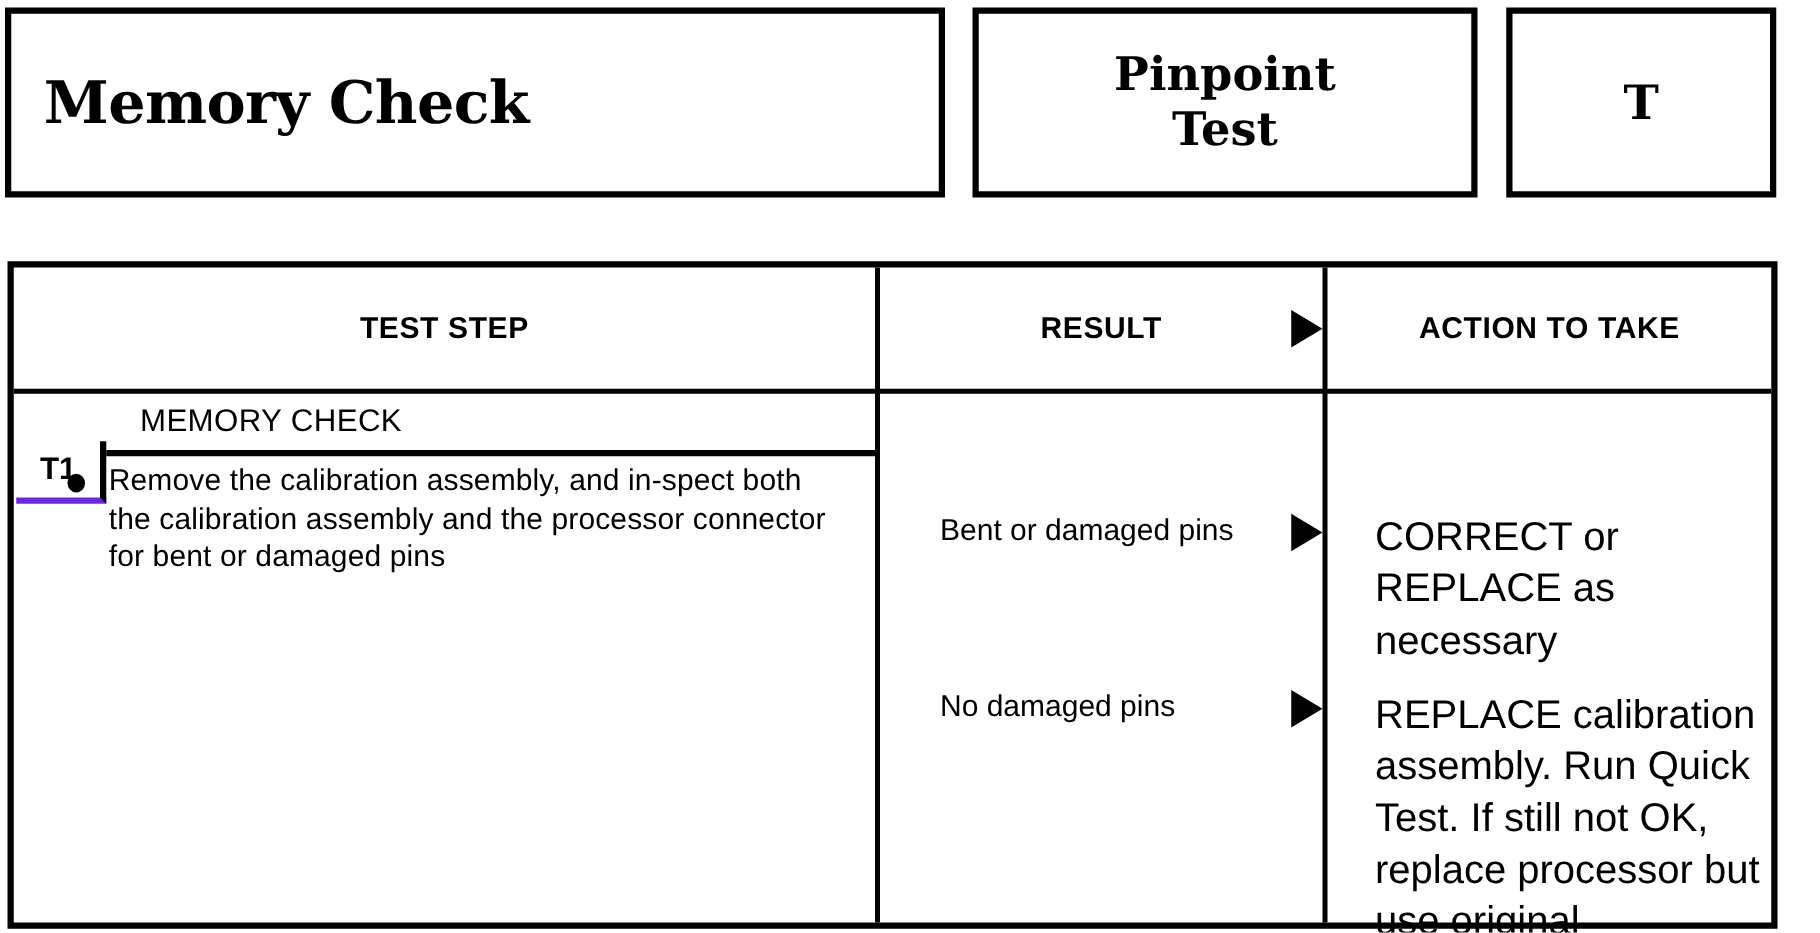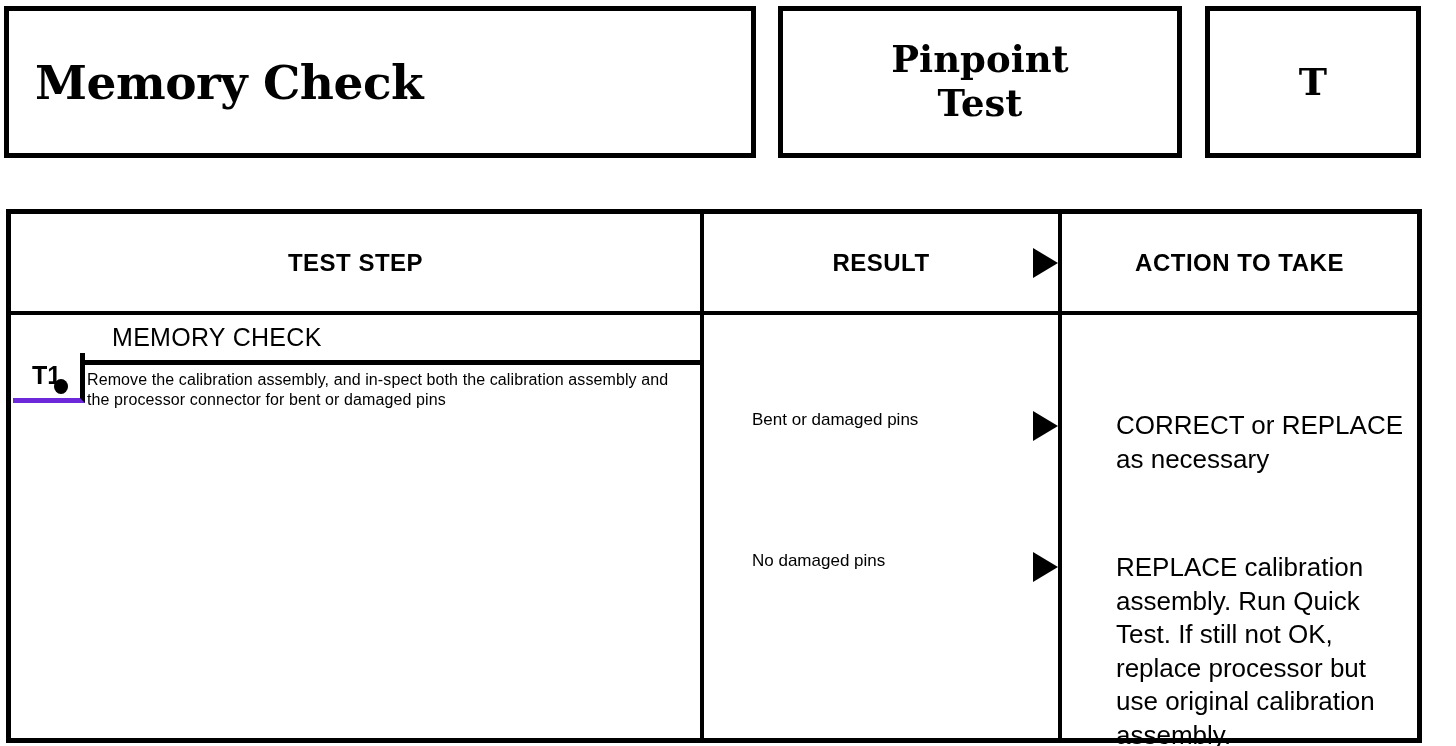--- a/index.html
+++ b/index.html
@@ -163,21 +163,21 @@
   #test-body {
     position: absolute;
     left: 0;
     top: 156px;
     width: 689px;
   }
   .bullet-item {
     position: relative;
     padding-left: 76px;
     padding-right: 28px;
-    font-size: 16px;
+    font-size: 24px;
     line-height: 1.28;
     letter-spacing: 0.1px;
   }
   .bullet-dot {
     position: absolute;
     left: 43px;
     top: 9px;
     width: 14px;
     height: 15px;
     background: #000;
@@ -189,21 +189,21 @@
     position: absolute;
     left: 693px;
     top: 156px;
     width: 354px;
     height: 374px;
   }
   .result-item {
     position: absolute;
     left: 0;
     width: 354px;
-    font-size: 17px;
+    font-size: 24px;
     line-height: 1.3;
   }
   .result-text {
     padding-left: 48px;
     padding-right: 70px;
   }
   .result-tri {
     position: absolute;
     right: 0px;
     top: 2px;
@@ -216,24 +216,24 @@
     position: absolute;
     left: 1051px;
     top: 156px;
     width: 355px;
     height: 374px;
   }
   .action-item {
     position: absolute;
     left: 0;
     width: 355px;
-    padding-left: 54px;
+    padding-left: 38px;
     padding-right: 8px;
     box-sizing: border-box;
-    font-size: 26px;
+    font-size: 32px;
     line-height: 1.29;
   }
   #action-item-0 { top: 39px; }
   #action-item-1 { top: 156px; margin-top: 25px; }
 </style>
 </head>
 <body>
 
 <div class="header-row">
 

